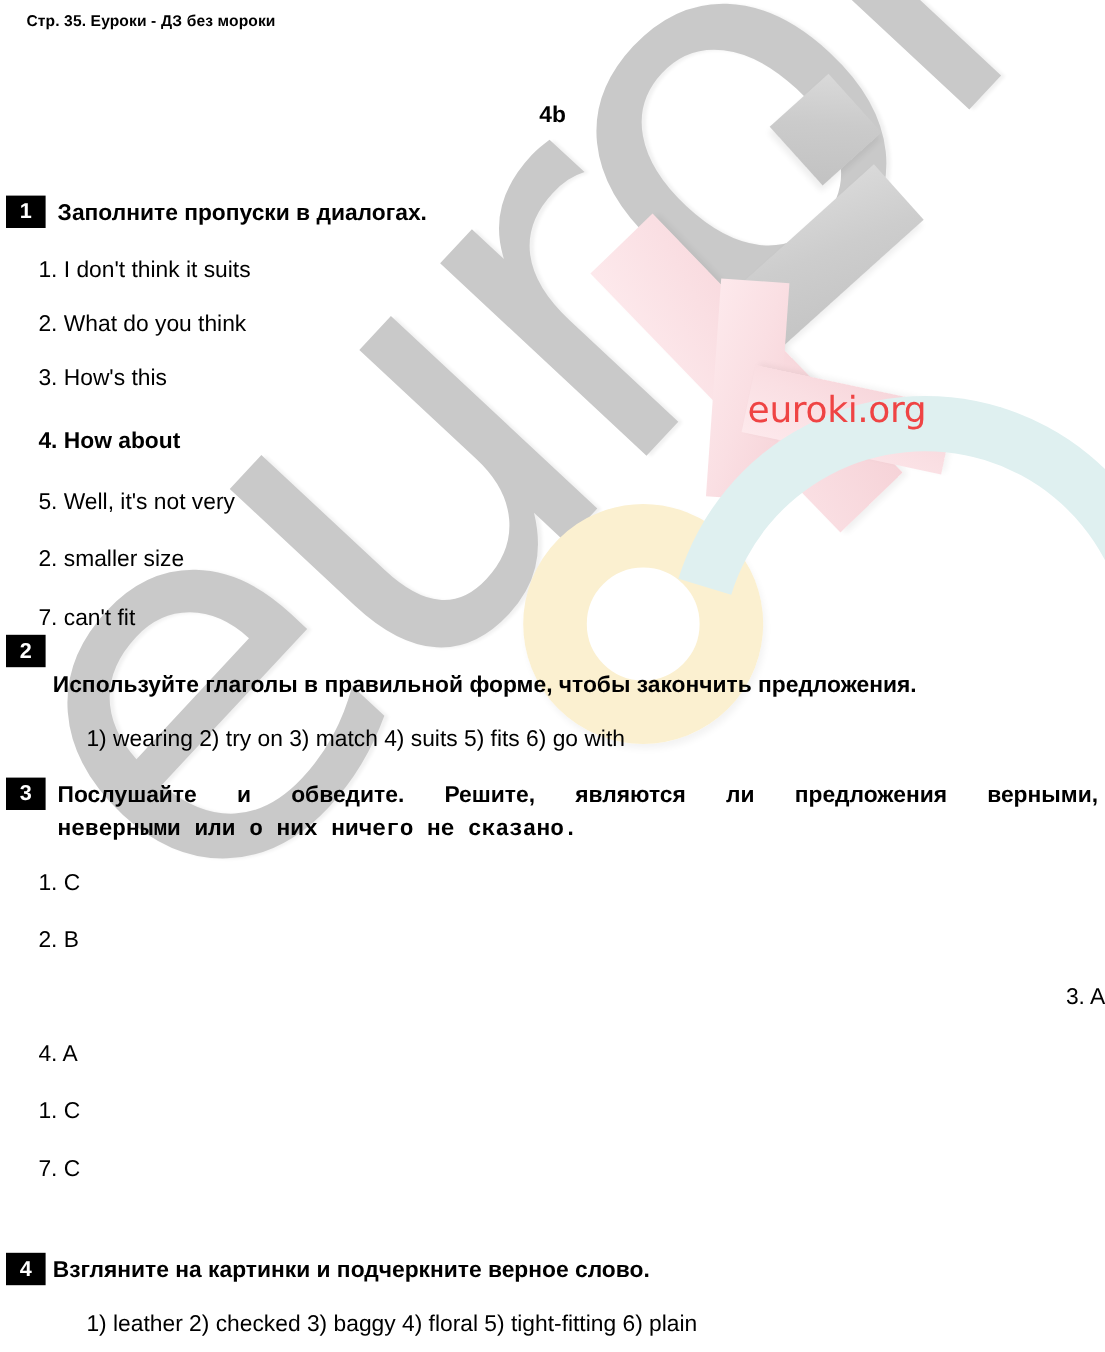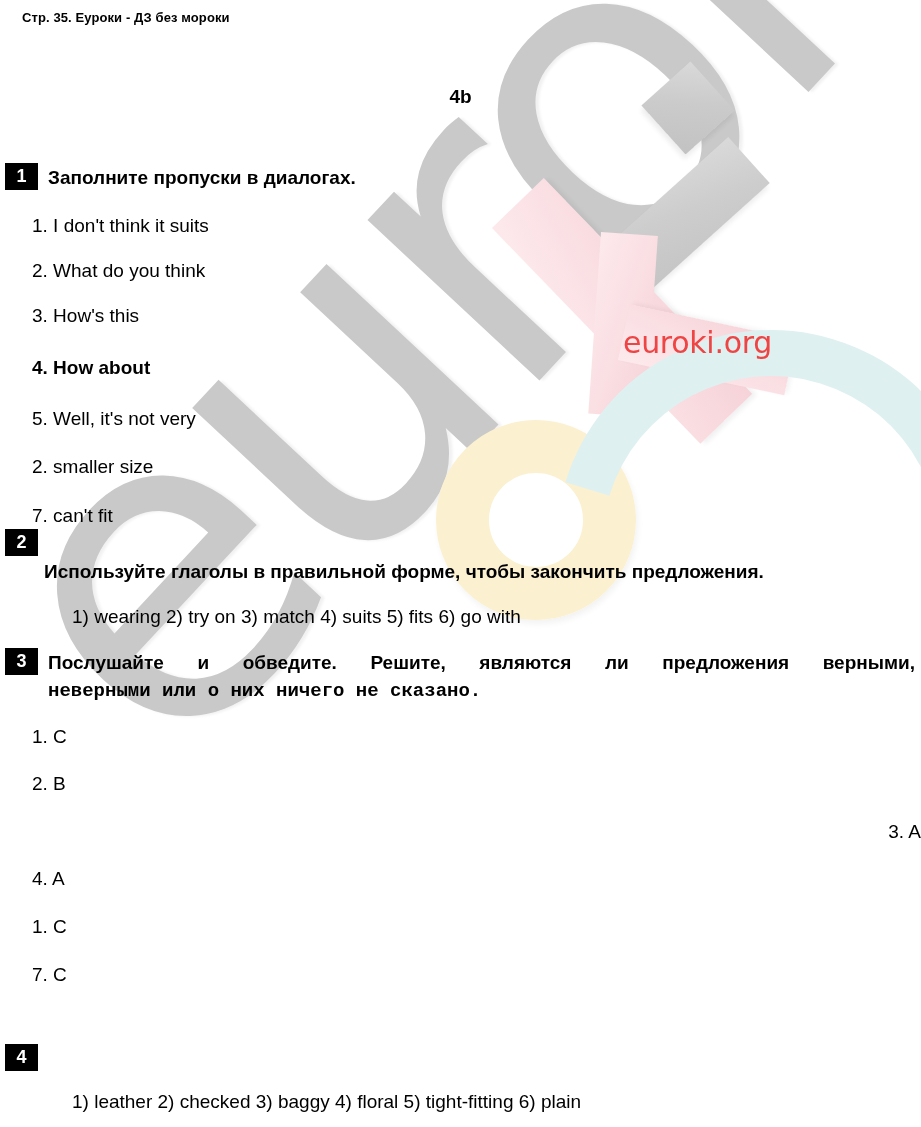--- a/index.html
+++ b/index.html
@@ -274,17 +274,18 @@
       <li style="margin-top:29px;text-align:right;">3. A</li>
       <li style="margin-top:28px;">4. A</li>
       <li style="margin-top:29px;">1. C</li>
       <li style="margin-top:29px;">7. C</li>
     </ul>
   </div>
 
   <div class="exercise" style="top:1044px;">
     <div class="ex-head">
       <div class="ex-badge">4</div>
+      <div class="ex-title" style="margin-left:6px;">Взгляните на картинки и подчеркните верное слово.</div>
     </div>
     <div class="answer-line" style="margin-top:20px;">1) leather 2) checked 3) baggy 4) floral 5) tight-fitting 6) plain</div>
   </div>
 
 </div>
 
 </body></html>

